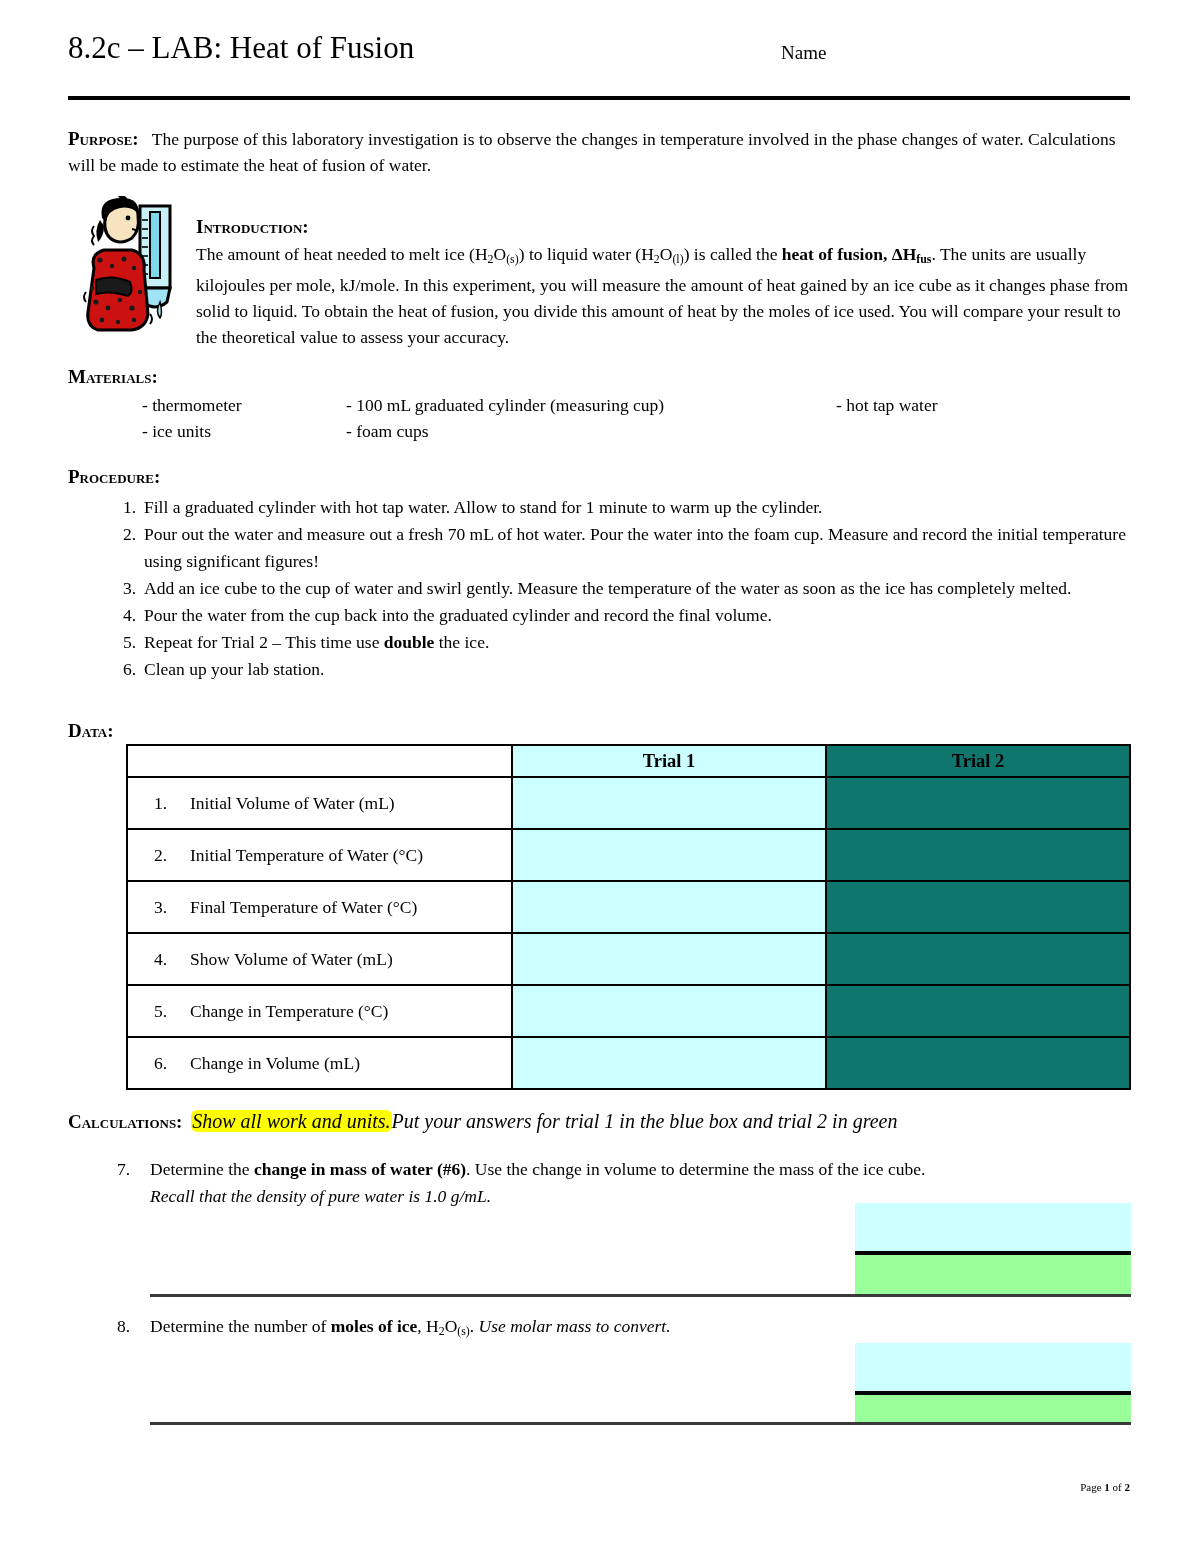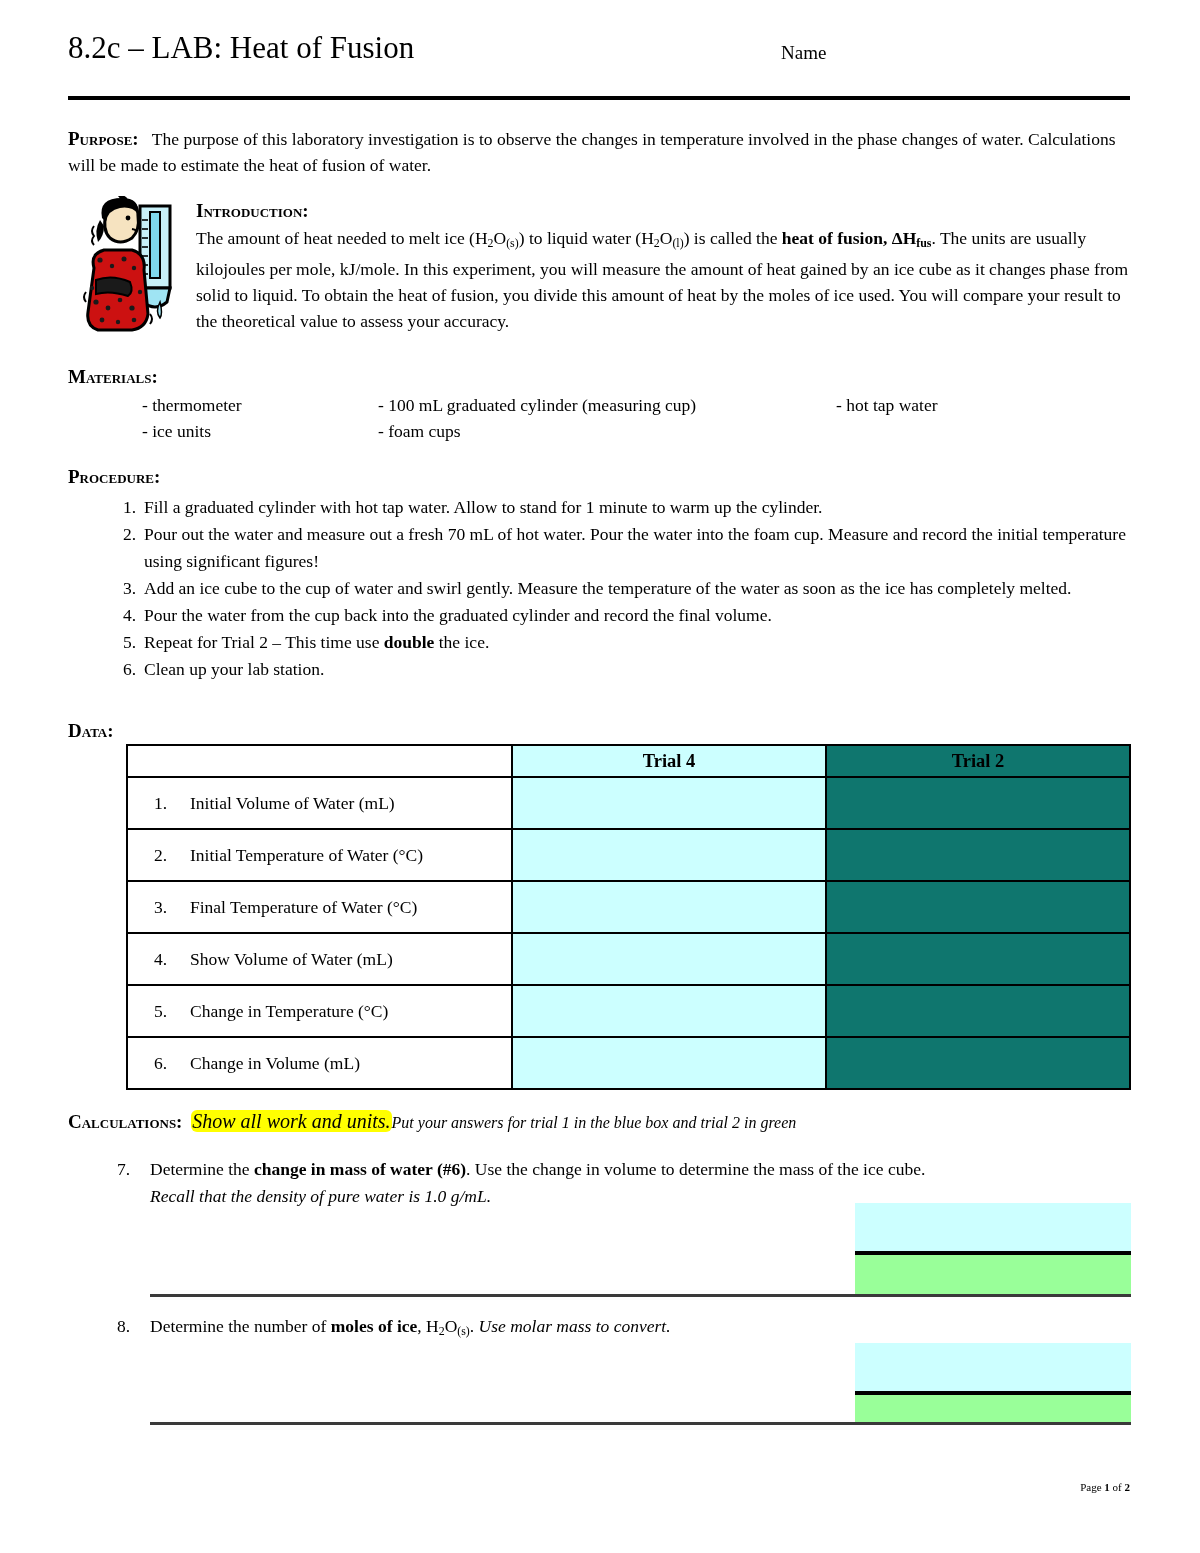--- a/index.html
+++ b/index.html
@@ -72,21 +72,21 @@
 
   #purpose {
     left: 68px;
     top: 126px;
     width: 1062px;
   }
 
   
   #intro {
     left: 196px;
-    top: 198px;
+    top: 214px;
     width: 938px;
   }
   #intro .intro-head {
     display: block;
     margin-bottom: 1px;
   }
   .clipart {
     position: absolute;
     left: 74px;
     top: 196px;
@@ -105,21 +105,21 @@
     margin-top: 2px;
     height: 56px;
   }
   .mat-item {
     position: absolute;
     font-size: 17.5px;
     line-height: 26px;
     white-space: nowrap;
   }
   .m-c1 { left: 74px; }
-  .m-c2 { left: 278px; margin-left: 32px; }
+  .m-c2 { left: 278px; }
   .m-c3 { left: 768px; }
   .m-r1 { top: 0px; }
   .m-r2 { top: 26px; }
 
   
   #procedure {
     left: 68px;
     top: 464px;
     width: 1062px;
   }
@@ -200,21 +200,21 @@
   }
   .hl {
     background: #ffff00;
     font-style: italic;
     font-size: 20px;
     padding: 0 1px;
     border-radius: 6px;
   }
   .calc-note {
     font-style: italic;
-    font-size: 16px;
+    font-size: 20px;
   }
 
   
   .qitem {
     position: absolute;
     font-size: 17.5px;
     line-height: 27px;
     width: 1000px;
   }
   .qitem .num {
@@ -388,21 +388,21 @@
 
   <table class="data-table">
     <colgroup>
       <col class="col-label">
         <col class="col-t1">
         <col class="col-t2">
     </colgroup>
     <thead>
       <tr>
         <th class="blank"></th>
-        <th class="t1">Trial 4</th>
+        <th class="t1">Trial 1</th>
         <th class="t2">Trial 2</th>
       </tr>
     </thead>
     <tbody>
       <tr>
         <td class="rowlabel"><span class="rnum">1.</span><span>Initial Volume of Water (mL)</span></td>
         <td class="t1"></td>
         <td class="t2"></td>
       </tr>
       <tr>

